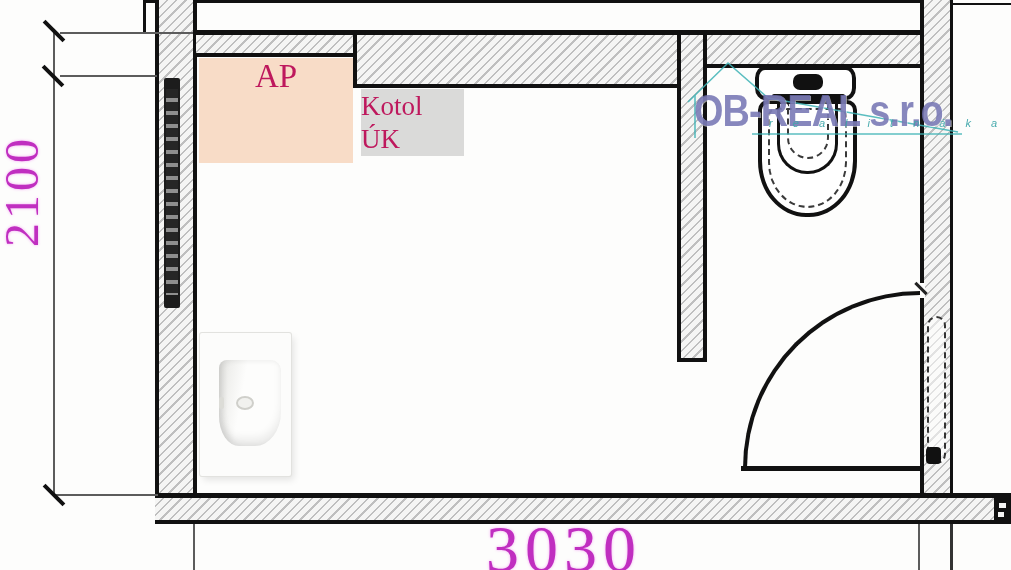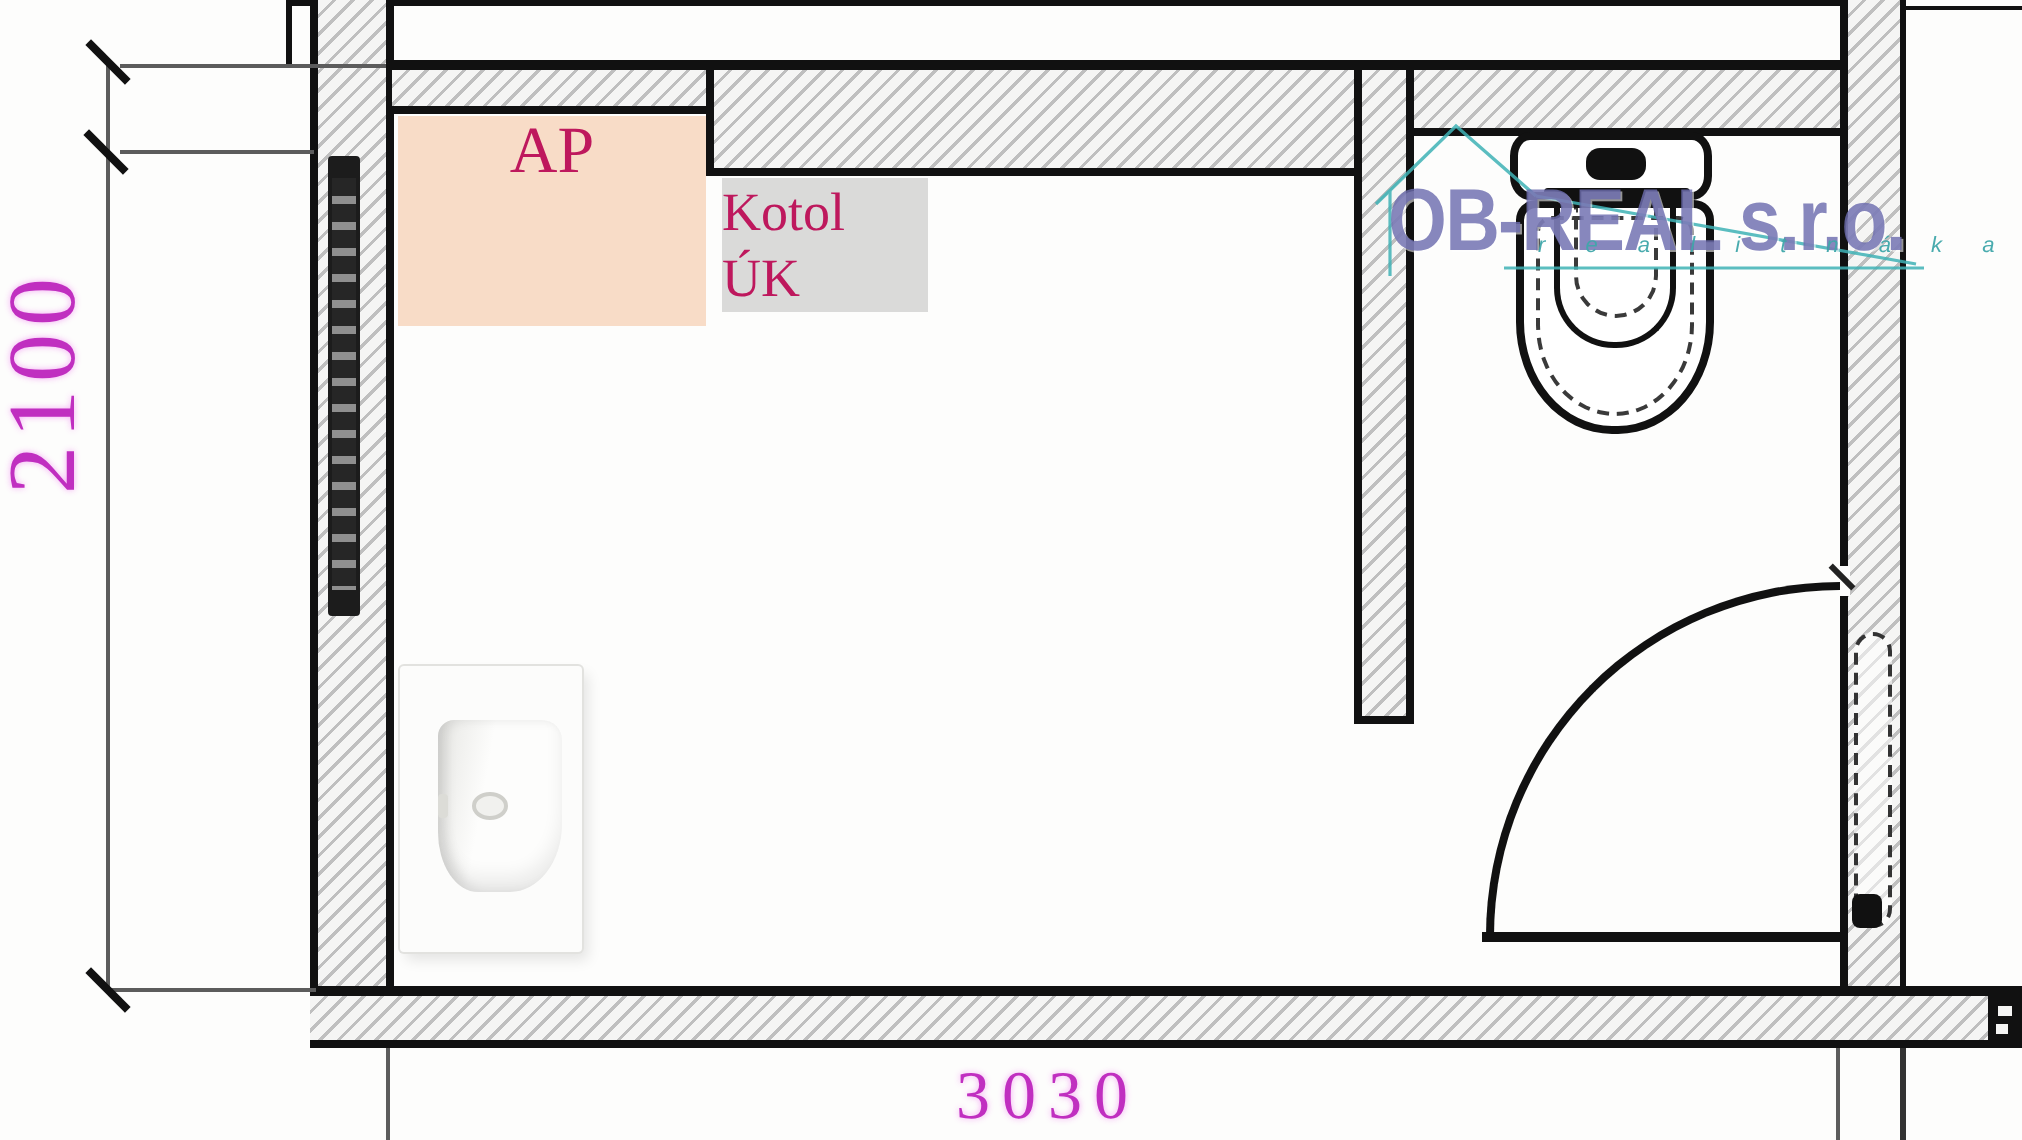--- a/index.html
+++ b/index.html
@@ -79,22 +79,22 @@
   .dim-text{color:#c02fc0;text-shadow:0 0 3px rgba(244,160,244,0.9);font-weight:normal;}
   #dim-v-line{left:53px;top:31px;width:2px;height:465px;}
   #ext-top{left:60px;top:32px;width:133px;height:2px;}
   #ext-mid{left:60px;top:75px;width:97px;height:2px;}
   #ext-bot{left:55px;top:494px;width:103px;height:2px;}
   #tick-top{left:40px;top:29px;}
   #tick-mid{left:39px;top:74px;}
   #tick-bot{left:40px;top:493px;}
   #dim-2100{left:-43px;top:168px;width:130px;height:46px;transform:rotate(-90deg);
             font-size:48px;letter-spacing:4px;text-align:center;line-height:46px;}
-  #dim-3030{left:478px;top:527px;width:164px;height:43px;font-size:34px;letter-spacing:6px;
-            text-align:left;line-height:43px;}
+  #dim-3030{left:478px;top:527px;width:164px;height:43px;font-size:66px;letter-spacing:6px;
+            text-align:right;line-height:43px;}
   #ext-b-left{left:193px;top:524px;width:2px;height:46px;}
   #ext-b-right{left:918px;top:524px;width:2px;height:46px;}
   #wall-edge-cont{left:950px;top:524px;width:3px;height:46px;background:#333;}
 
   
   .wm{z-index:40;font-family:"Liberation Sans", sans-serif;}
   #wm-name{left:694px;top:86px;font-size:44px;font-weight:bold;letter-spacing:-1px;
            color:rgba(109,109,174,0.82);transform:scaleX(0.86);transform-origin:left center;
            text-shadow:1px 1px 0 rgba(255,255,255,0.55);white-space:nowrap;}
   #wm-tagline{left:769px;top:117px;font-size:11px;font-style:italic;letter-spacing:5px;word-spacing:7px;

